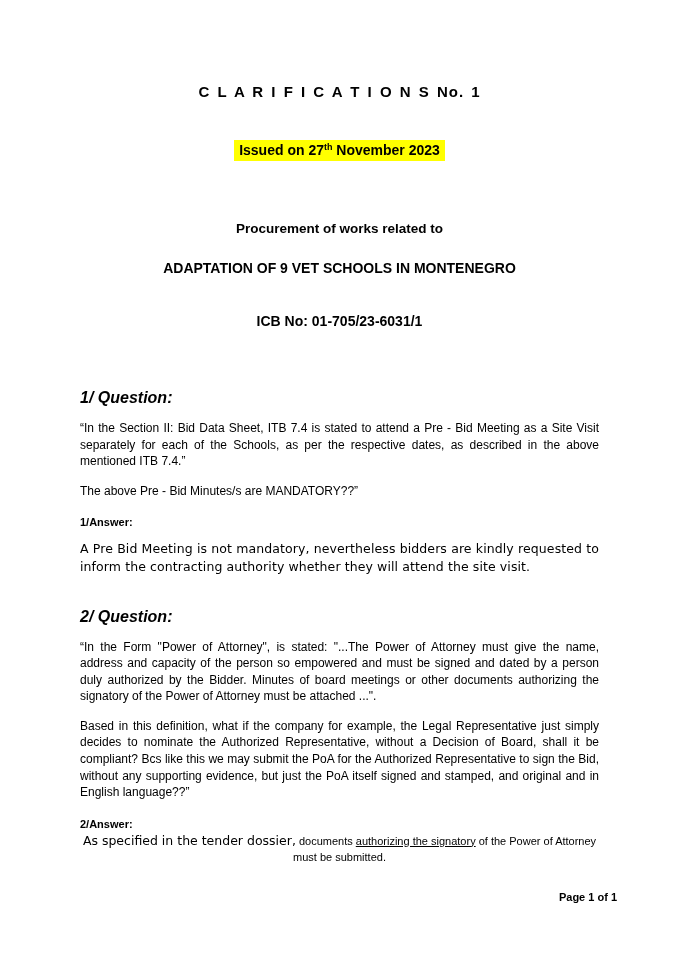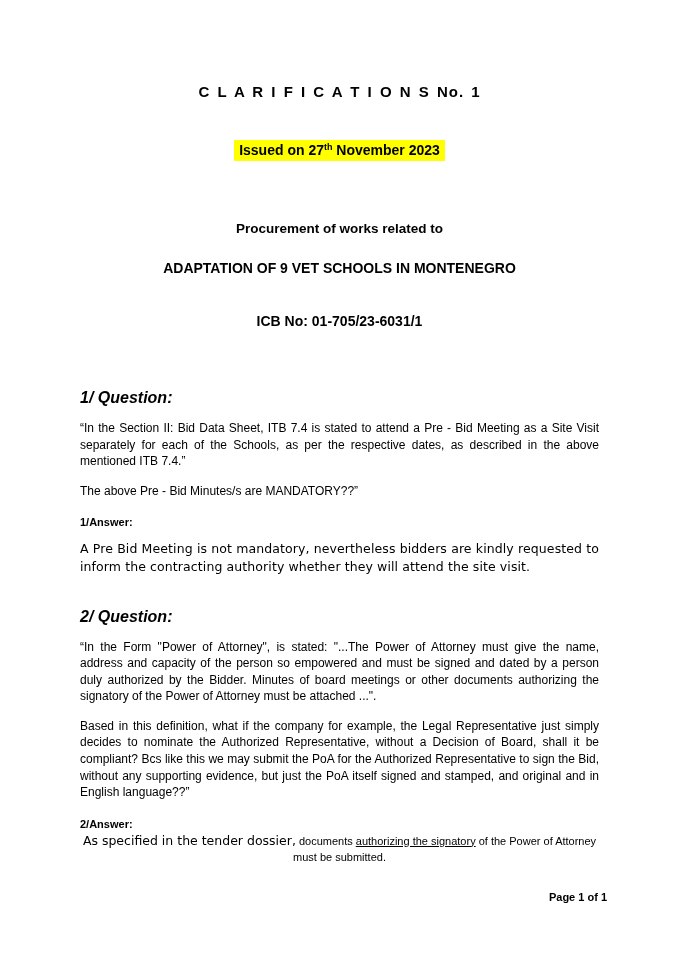--- a/index.html
+++ b/index.html
@@ -76,21 +76,21 @@
     text-align: center;
     line-height: 1.45;
   }
   .answer-lead {
     font-family: "DejaVu Sans", sans-serif;
     font-size: 12.5px;
   }
   .underlined { text-decoration: underline; }
   .footer {
     position: absolute;
-    right: 72px;
+    right: 62px;
     top: 891px;
     font-size: 11px;
     font-weight: bold;
   }
 </style>
 </head>
 <body>
 
 <div class="page">
 

